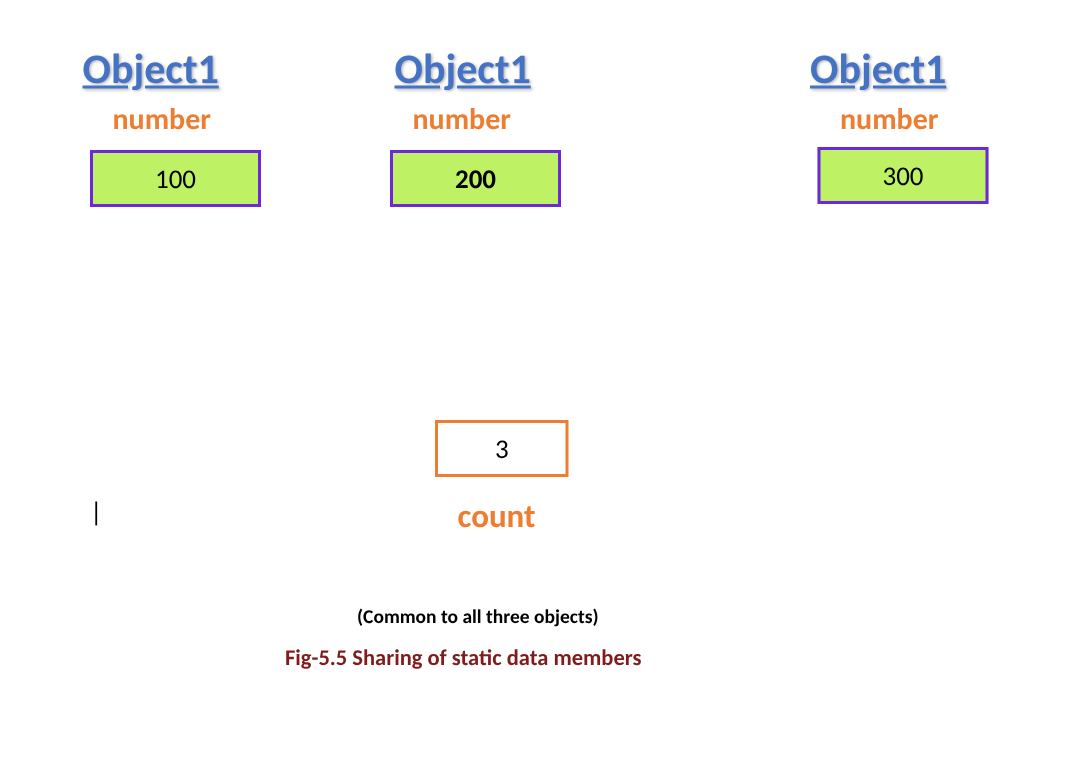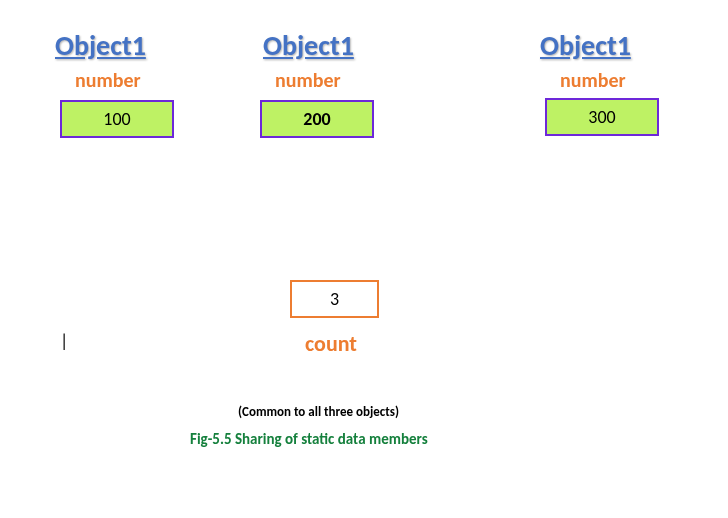--- a/index.html
+++ b/index.html
@@ -53,21 +53,21 @@
     .common-text {
       position: absolute;
       font-size: 13px;
       font-weight: bold;
       color: #000000;
     }
     .figure-caption {
       position: absolute;
       font-size: 15px;
       font-weight: bold;
-      color: #15803d;
+      color: #7f1d1d;
     }
     .cursor-mark {
       position: absolute;
       font-size: 18px;
       color: #000000;
     }
   </style>
 </head>
 <body>
 

